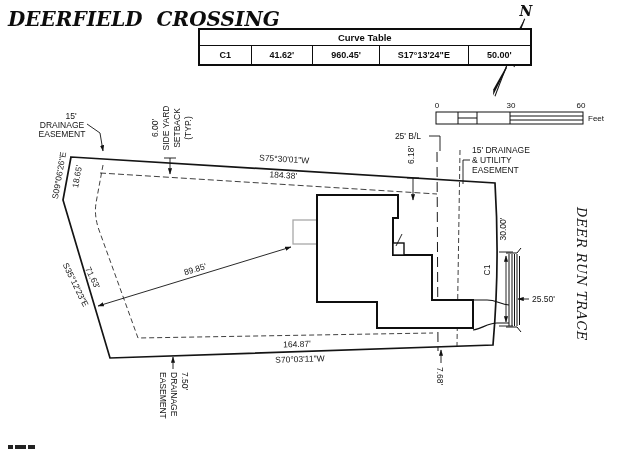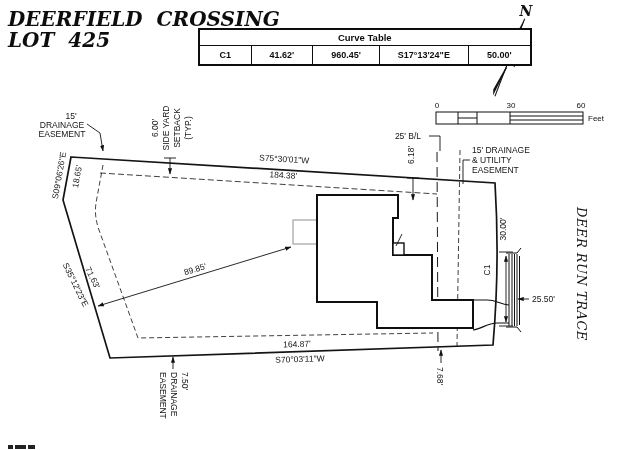--- a/index.html
+++ b/index.html
@@ -151,21 +151,20 @@
       <text x="182" y="372" transform="rotate(90 182 372)">7.50'</text>
       <text x="171" y="372" transform="rotate(90 171 372)">DRAINAGE</text>
       <text x="160" y="372" transform="rotate(90 160 372)">EASEMENT</text>
     </g>
 
     <text x="577" y="207" transform="rotate(90 577 207)" font-family="DejaVu Serif,serif" font-style="italic" font-size="13" letter-spacing="0.5" fill="#141414">DEER RUN TRACE</text>
   </svg>
 
   <div class="title-block">
     <div>DEERFIELD  CROSSING</div>
-    <div>LOT  425</div>
   </div>
 
   <table class="curve-table">
     <colgroup>
         <col style="width:52px">
         <col style="width:38px">
         <col style="width:42px">
         <col style="width:63px">
         <col style="width:38px">
       </colgroup>

